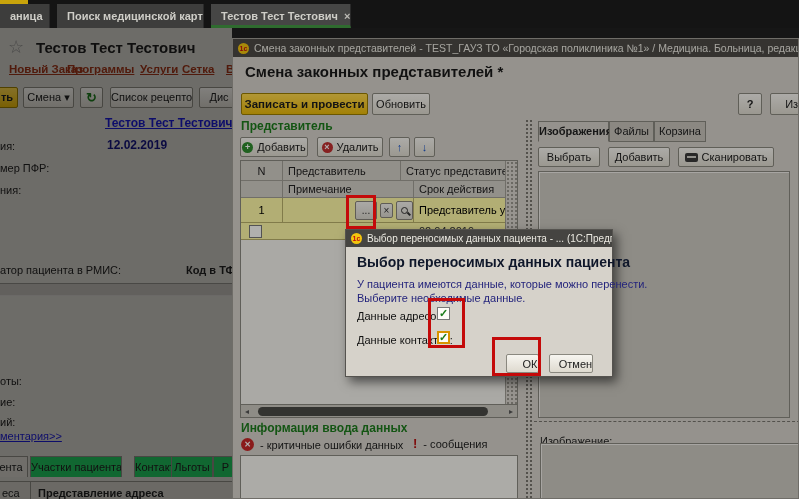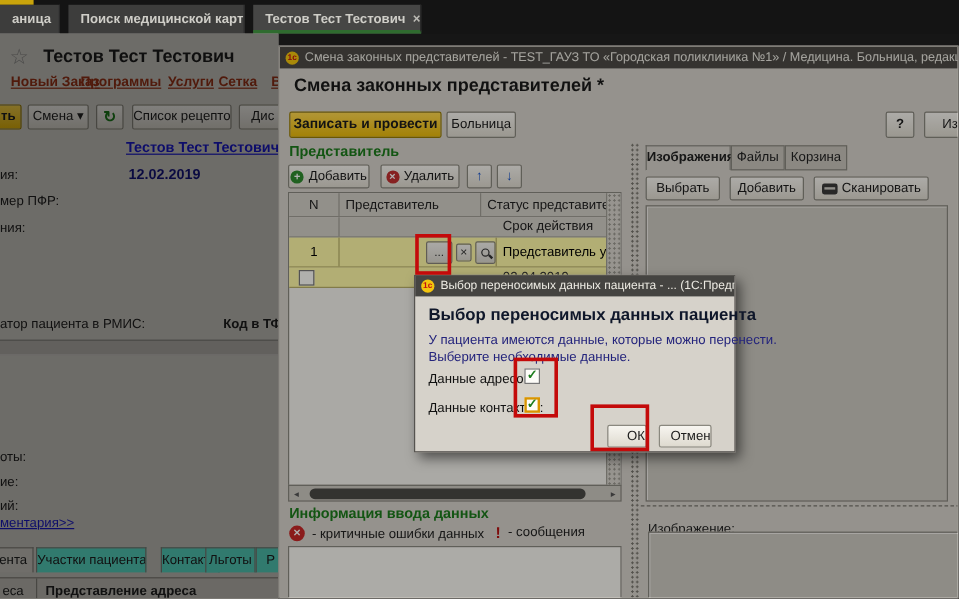--- a/index.html
+++ b/index.html
@@ -18,21 +18,21 @@
   .bgtab.active { background:#464645; border-bottom:3px solid #2f6b2f; }
 
   .bg-content { position:absolute; left:0; top:28px; width:232px; height:471px; background:#d2cfc7; overflow:hidden; }
   .bg-content .lbl { position:absolute; font-size:11px; color:#222; white-space:nowrap; }
   .mlink { position:absolute; font-size:11.5px; color:#9a3317; font-weight:bold; text-decoration:underline; white-space:nowrap; cursor:pointer; }
   .blink { position:absolute; color:#1a1acc; text-decoration:underline; white-space:nowrap; cursor:pointer; }
   .bbtn { position:absolute; height:21px; background:linear-gradient(#f6f4ef,#d9d5cc); border:1px solid #8b897f;
           border-radius:2px; font-size:11px; color:#222; text-align:center; line-height:19px; white-space:nowrap; overflow:hidden; }
   .band { position:absolute; left:0; width:232px; height:13px; background:rgba(0,0,0,0.10);
           border-top:1px solid rgba(0,0,0,0.25); border-bottom:1px solid rgba(255,255,255,0.25); }
-  .btab { position:absolute; height:21px; background:#5eead4; border:1px solid #8a8880; border-bottom:none;
+  .btab { position:absolute; height:21px; background:#22c55e; border:1px solid #8a8880; border-bottom:none;
           font-size:11px; color:#222; line-height:20px; text-align:center; white-space:nowrap; overflow:hidden; }
   .addr-head { position:absolute; left:0; top:453px; width:232px; height:46px; background:#cdcac2; border-top:1px solid #8a8880; }
   .dim { position:absolute; inset:0; background:rgba(0,0,0,0.48); z-index:30; pointer-events:none; }
 
   
   .btn { background:linear-gradient(#f7f5f0,#dedacf); border:1px solid #8a887f; border-radius:2px;
          font-size:11px; color:#1c1c1c; text-align:center; white-space:nowrap; overflow:hidden;
          display:flex; align-items:center; justify-content:center; gap:4px; }
   .titlebar { background:#4c4a46; color:#eceae2; font-size:10.5px; display:flex; align-items:center;
               padding:0 5px; gap:5px; white-space:nowrap; overflow:hidden; }
@@ -163,21 +163,21 @@
   </div>
 
   <div class="dialog">
     <div class="titlebar dlg-title">
       <span class="onec-ico">1с</span>
       <span>Смена законных представителей - TEST_ГАУЗ ТО «Городская поликлиника №1» / Медицина. Больница, редакция 1.4 *  (1С:Предприятие)</span>
     </div>
     <div class="dlg-head">Смена законных представителей *</div>
 
     <div class="btn gold abs" style="left:8px;top:54px;width:127px;height:22px;font-size:11.5px;">Записать и провести</div>
-    <div class="btn abs" style="left:139px;top:54px;width:58px;height:22px;">Больница</div>
+    <div class="btn abs" style="left:139px;top:54px;width:58px;height:22px;">Обновить</div>
     <div class="btn abs" style="left:505px;top:54px;width:24px;height:22px;font-weight:bold;">?</div>
     <div class="btn abs" style="left:537px;top:54px;width:80px;height:22px;">Изменить</div>
 
     <div class="greenlbl abs" style="left:8px;top:80px;">Представитель</div>
     <div class="btn abs" style="left:7px;top:98px;width:68px;height:20px;">
       <span class="circ green">+</span>
       <span>Добавить</span>
     </div>
     <div class="btn abs" style="left:84px;top:98px;width:66px;height:20px;">
       <span class="circ red">×</span>
@@ -187,20 +187,21 @@
     <div class="btn abs" style="left:181px;top:98px;width:21px;height:20px;color:#1450c8;font-weight:bold;">↓</div>
 
     <div class="table">
       <div class="thead" style="top:0;height:20px;">
         <div class="tcell" style="left:0;width:42px;justify-content:center;">N</div>
         <div class="tcell" style="left:42px;width:118px;">Представитель</div>
         <div class="tcell" style="left:160px;width:106px;border-right:none;">Статус представителя</div>
       </div>
       <div class="thead" style="top:20px;height:17px;">
         <div class="tcell" style="left:0;width:42px;"></div>
+        <div class="tcell" style="left:42px;width:131px;">Примечание</div>
         <div class="tcell" style="left:173px;width:93px;border-right:none;">Срок действия</div>
       </div>
 
       <div class="trow" style="top:37px;height:25px;">
         <div class="tcell" style="left:0;width:42px;justify-content:center;border-right:1px solid #b9b06a;font-size:11px;">1</div>
         <div class="tcell" style="left:42px;width:131px;border-right:1px solid #b9b06a;"></div>
         <div class="minibtn" style="left:114px;top:3px;width:22px;height:19px;">...</div>
         <div class="minibtn" style="left:139px;top:5px;width:13px;height:15px;">×</div>
         <div class="minibtn" style="left:155px;top:3px;width:17px;height:19px;">
             <span class="mag-ico"></span>

